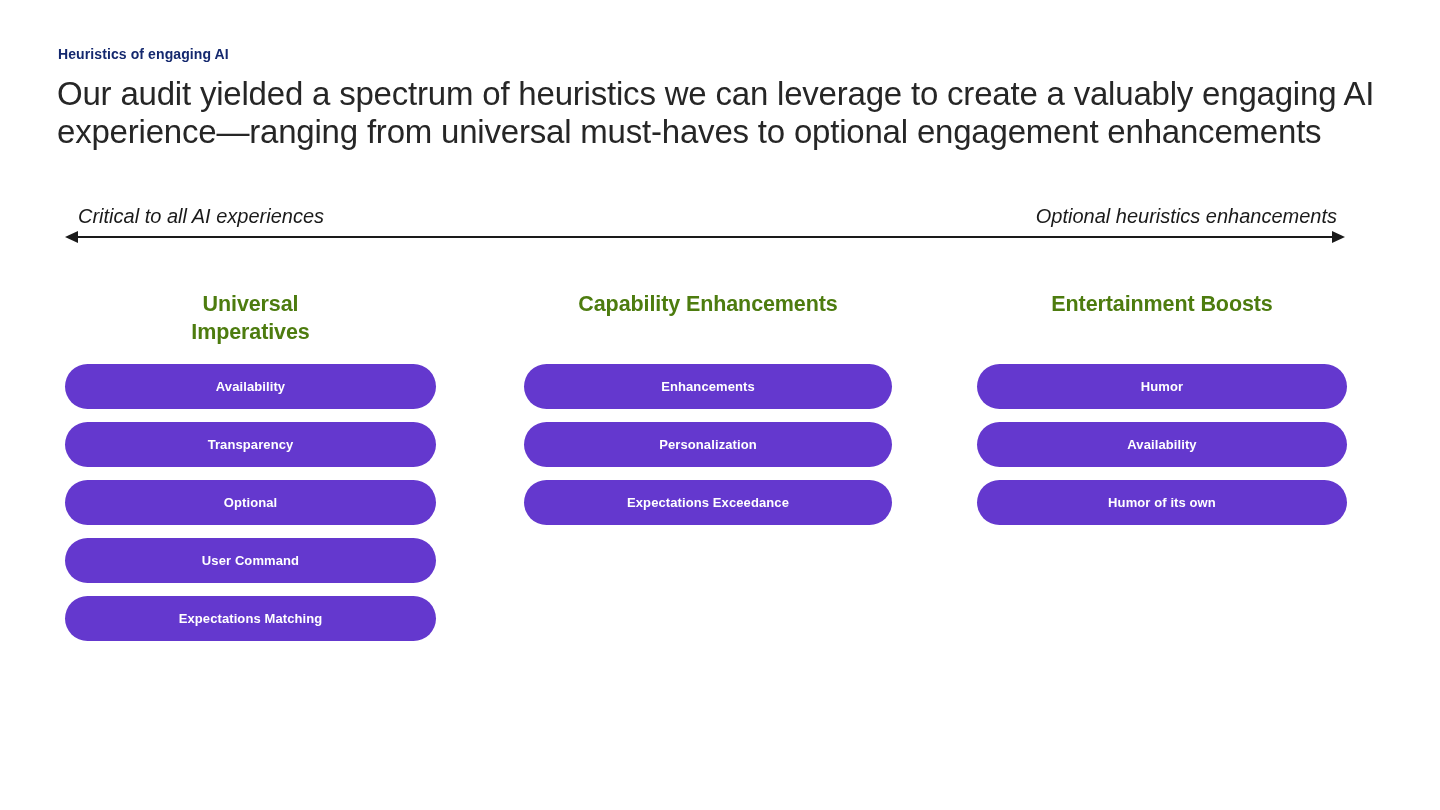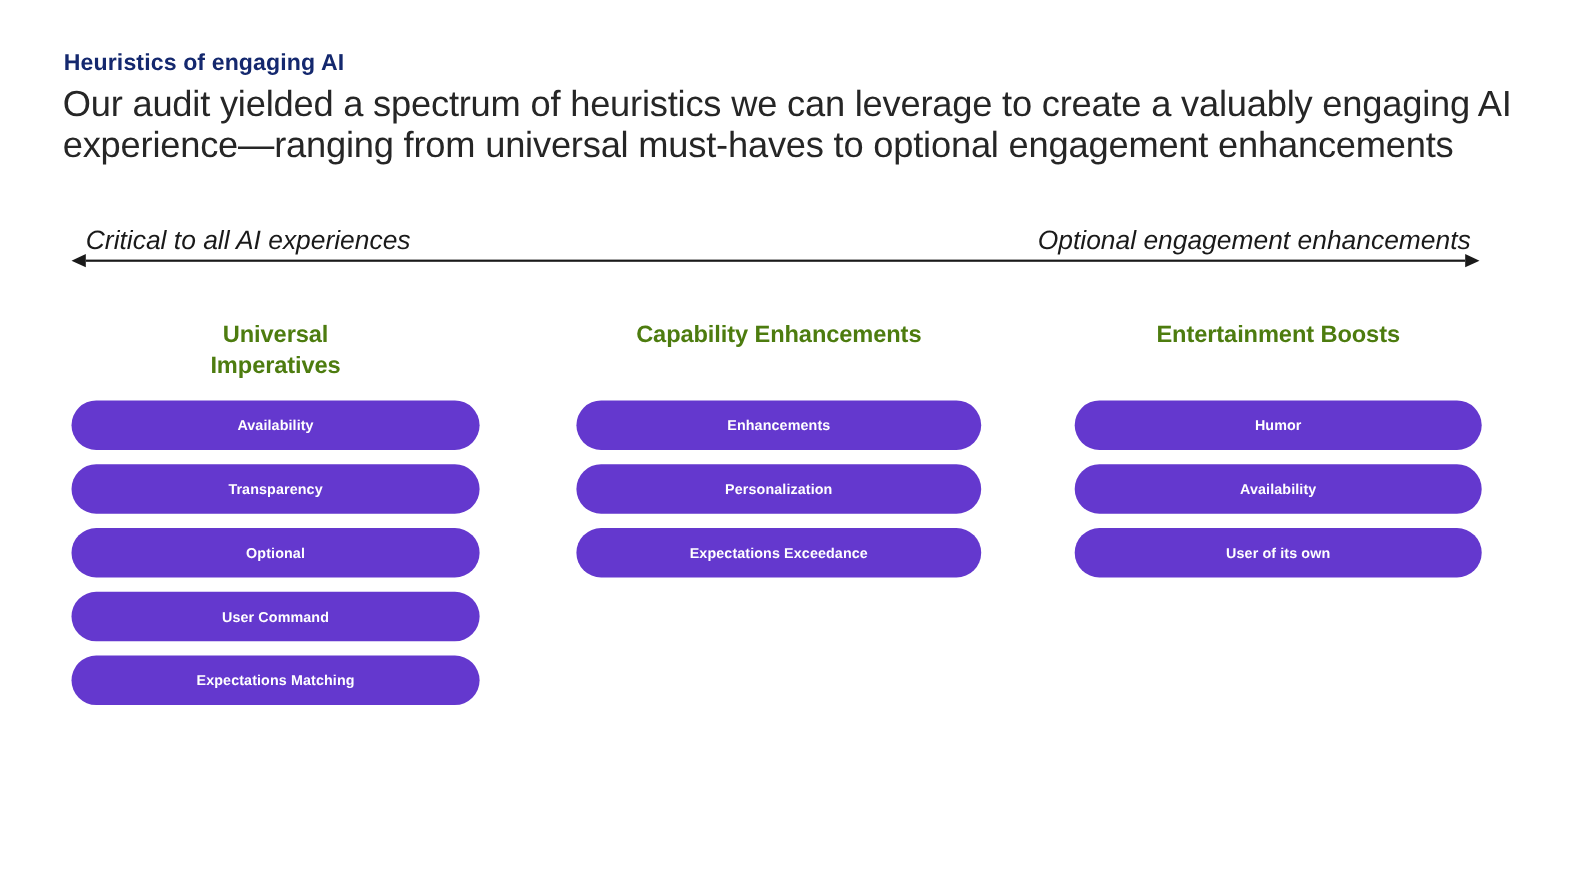--- a/index.html
+++ b/index.html
@@ -15,21 +15,21 @@
     width: 1440px;
     height: 810px;
     background: #ffffff;
   }
 
   
   .eyebrow {
     position: absolute;
     left: 58px;
     top: 46px;
-    font-size: 21px;
+    font-size: 14px;
     font-weight: 700;
     color: #14286E;
     letter-spacing: 0.1px;
   }
   .headline {
     position: absolute;
     left: 57px;
     top: 75px;
     width: 1340px;
     font-size: 33px;
@@ -41,21 +41,21 @@
 
   
   .spectrum-labels {
     position: absolute;
     left: 78px;
     top: 205px;
     width: 1259px;
     display: flex;
     justify-content: space-between;
     align-items: baseline;
-    font-size: 24px;
+    font-size: 20px;
     font-style: italic;
     color: #1a1a1a;
   }
   .spectrum-arrow {
     position: absolute;
     left: 65px;
     top: 230px;
     width: 1280px;
     height: 14px;
     display: flex;
@@ -112,21 +112,21 @@
 <body>
 
 <div class="slide">
 
   <div class="eyebrow">Heuristics of engaging AI</div>
 
   <div class="headline">Our audit yielded a spectrum of heuristics we can leverage to create a valuably engaging AI experience—ranging from universal must-haves to optional engagement enhancements</div>
 
   <div class="spectrum-labels">
     <span>Critical to all AI experiences</span>
-    <span>Optional engagement enhancements</span>
+    <span>Optional heuristics enhancements</span>
   </div>
 
   <div class="spectrum-arrow">
     <span class="arrowhead left"></span>
     <span class="arrow-line"></span>
     <span class="arrowhead right"></span>
   </div>
 
   <div class="column col-0">
     <div class="col-title">Universal
@@ -142,16 +142,16 @@
     <div class="col-title">Capability Enhancements</div>
     <div class="pill">Enhancements</div>
     <div class="pill">Personalization</div>
     <div class="pill">Expectations Exceedance</div>
   </div>
 
   <div class="column col-2">
     <div class="col-title">Entertainment Boosts</div>
     <div class="pill">Humor</div>
     <div class="pill">Availability</div>
-    <div class="pill">User of its own</div>
+    <div class="pill">Humor of its own</div>
   </div>
 
 </div>
 
 </body></html>

